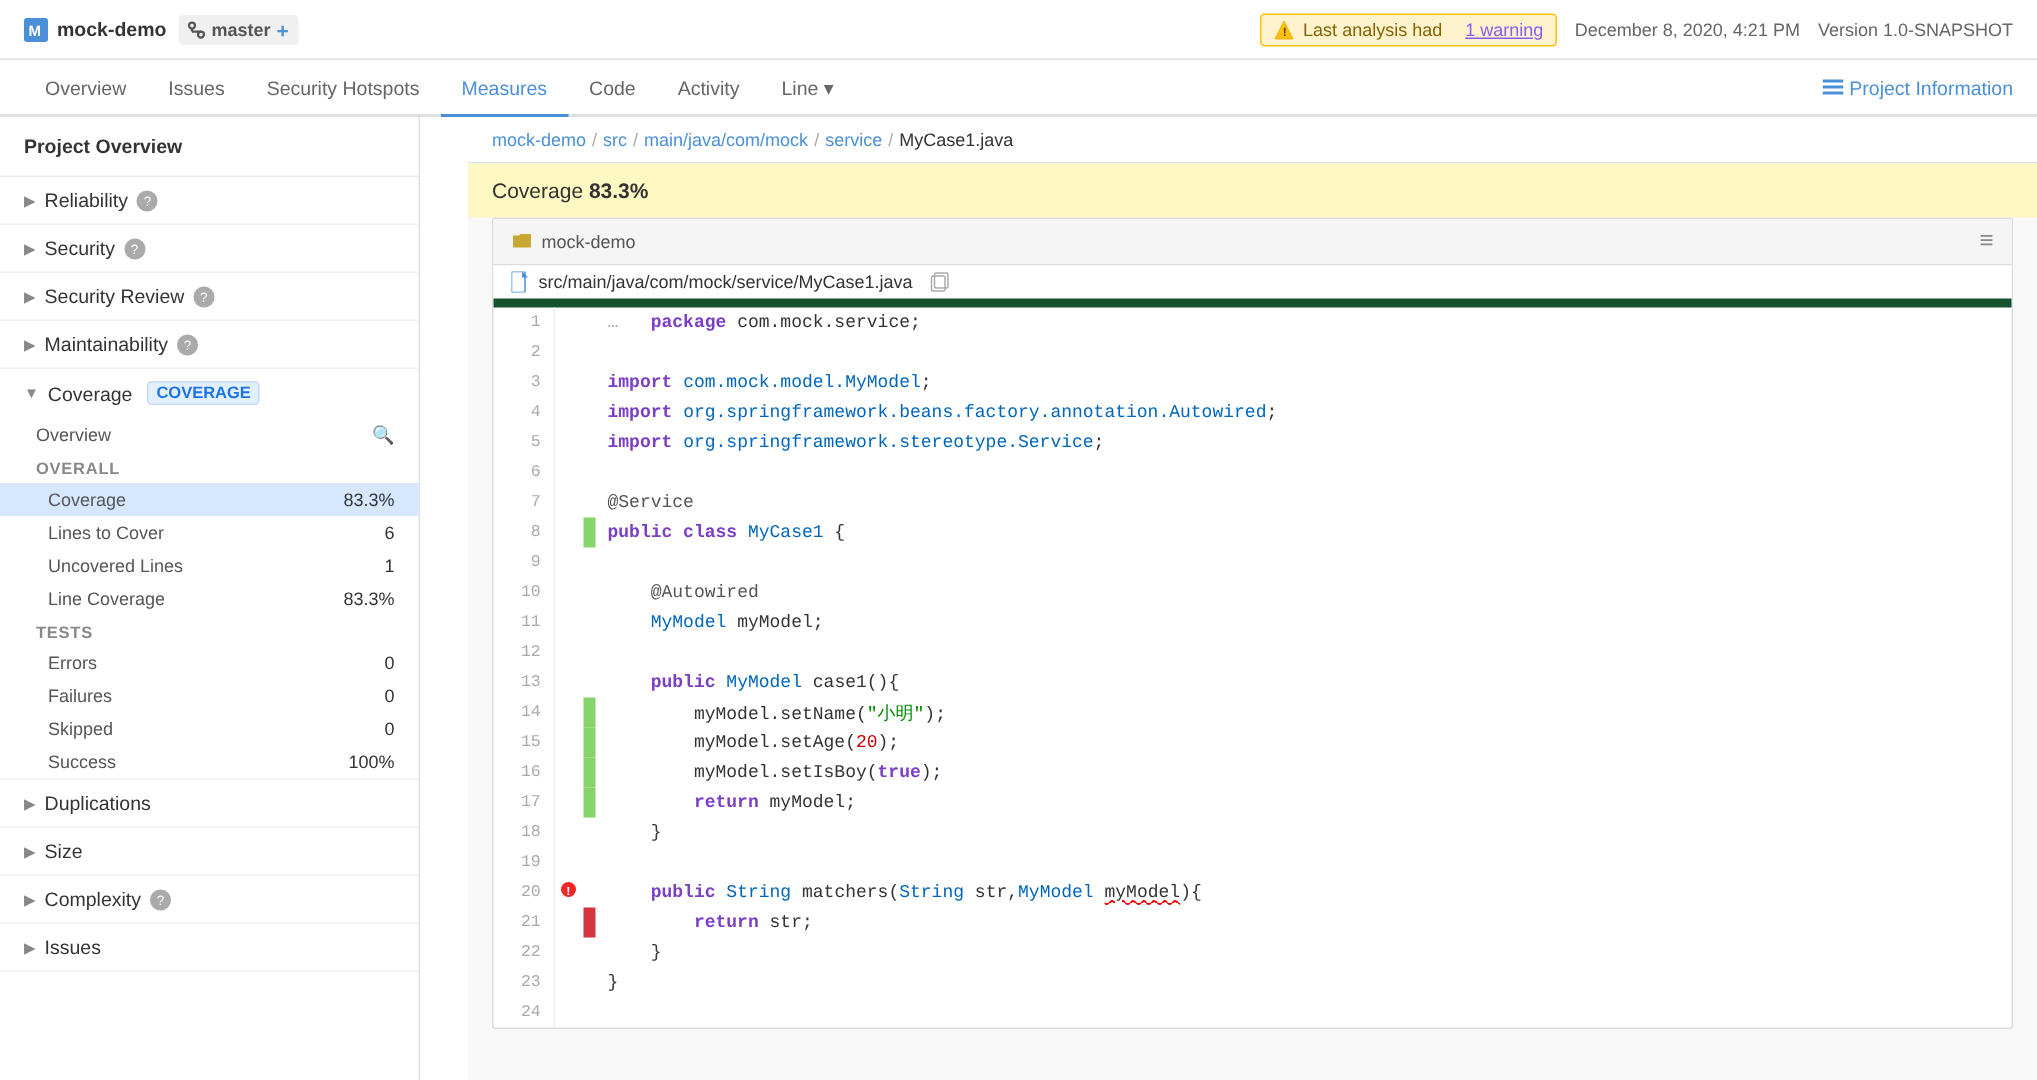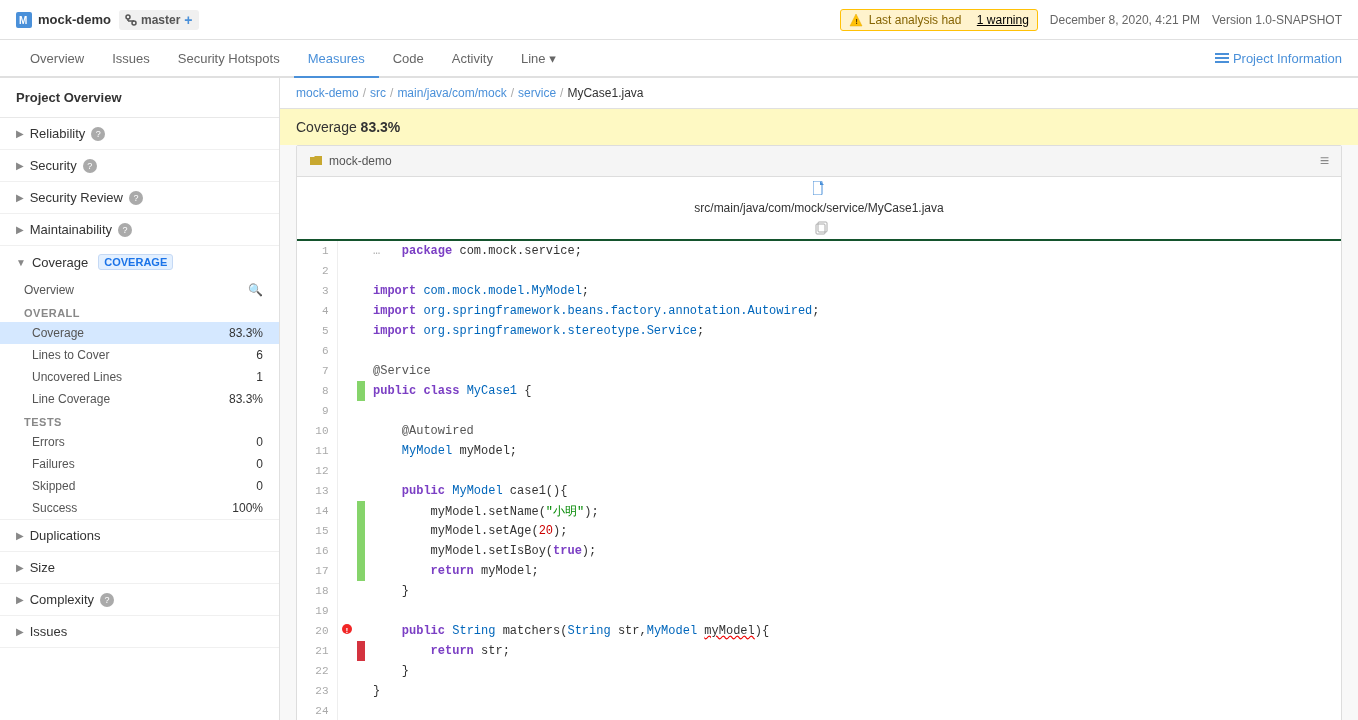--- a/index.html
+++ b/index.html
@@ -45,21 +45,21 @@
     .warning-badge {
       display: flex;
       align-items: center;
       gap: 6px;
       background: #fff3cd;
       border: 1px solid #ffc107;
       border-radius: 3px;
       padding: 3px 8px;
       color: #856404;
     }
-    .warning-link { color: #000000; text-decoration: underline; cursor: pointer; }
+    .warning-link { color: #8b5cf6; text-decoration: underline; cursor: pointer; }
 
     
     .nav-bar {
       display: flex;
       align-items: center;
       padding: 0 16px;
       height: 38px;
       border-bottom: 2px solid #e0e0e0;
       background: #fff;
       justify-content: space-between;
@@ -85,20 +85,21 @@
       border-bottom: 2px solid #4a90d9;
       font-weight: 500;
     }
     .nav-right { font-size: 13px; color: #4a90d9; cursor: pointer; display: flex; align-items: flex-start; gap: 4px; }
 
     
     .main-layout {
       display: flex;
       height: calc(720px - 78px);
       overflow: hidden;
+      gap: 32px;
     }
 
     
     .sidebar {
       width: 280px;
       min-width: 280px;
       border-right: 1px solid #e0e0e0;
       overflow-y: auto;
       background: #fff;
     }
@@ -237,22 +238,21 @@
       font-size: 12px;
       color: #555;
     }
     .code-viewer-file {
       display: flex;
       align-items: center;
       gap: 6px;
       font-size: 12px;
       padding: 4px 12px;
       background: #fff;
-      border-bottom: 2px solid #14532d;
-      flex-direction: column;
+      border-bottom: 6px solid #14532d;
     }
     .file-path { color: #333; font-size: 12px; }
     .menu-dots { color: #888; cursor: pointer; font-size: 16px; }
 
     .code-table {
       width: 100%;
       border-collapse: collapse;
       font-family: 'Consolas', 'Monaco', 'Courier New', monospace;
       font-size: 12px;
     }

